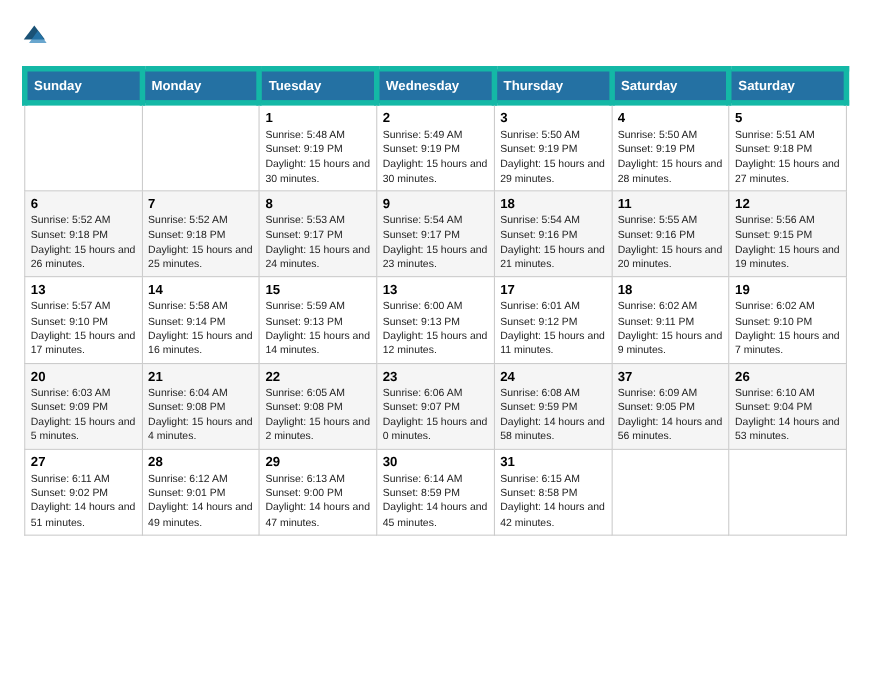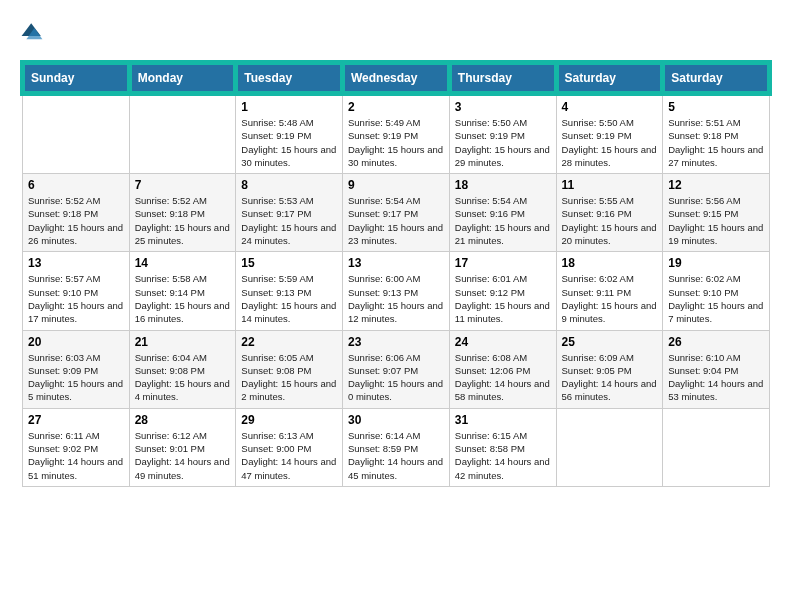--- a/index.html
+++ b/index.html
@@ -285,26 +285,26 @@
         <td>
           <span class="day-num">23</span>
           <div class="day-info">Sunrise: 6:06 AM
 Sunset: 9:07 PM
 Daylight: 15 hours
 and 0 minutes.</div>
         </td>
         <td>
           <span class="day-num">24</span>
           <div class="day-info">Sunrise: 6:08 AM
-Sunset: 12:06 PM
+Sunset: 9:59 PM
 Daylight: 14 hours
 and 58 minutes.</div>
         </td>
         <td>
-          <span class="day-num">25</span>
+          <span class="day-num">37</span>
           <div class="day-info">Sunrise: 6:09 AM
 Sunset: 9:05 PM
 Daylight: 14 hours
 and 56 minutes.</div>
         </td>
         <td>
           <span class="day-num">26</span>
           <div class="day-info">Sunrise: 6:10 AM
 Sunset: 9:04 PM
 Daylight: 14 hours

